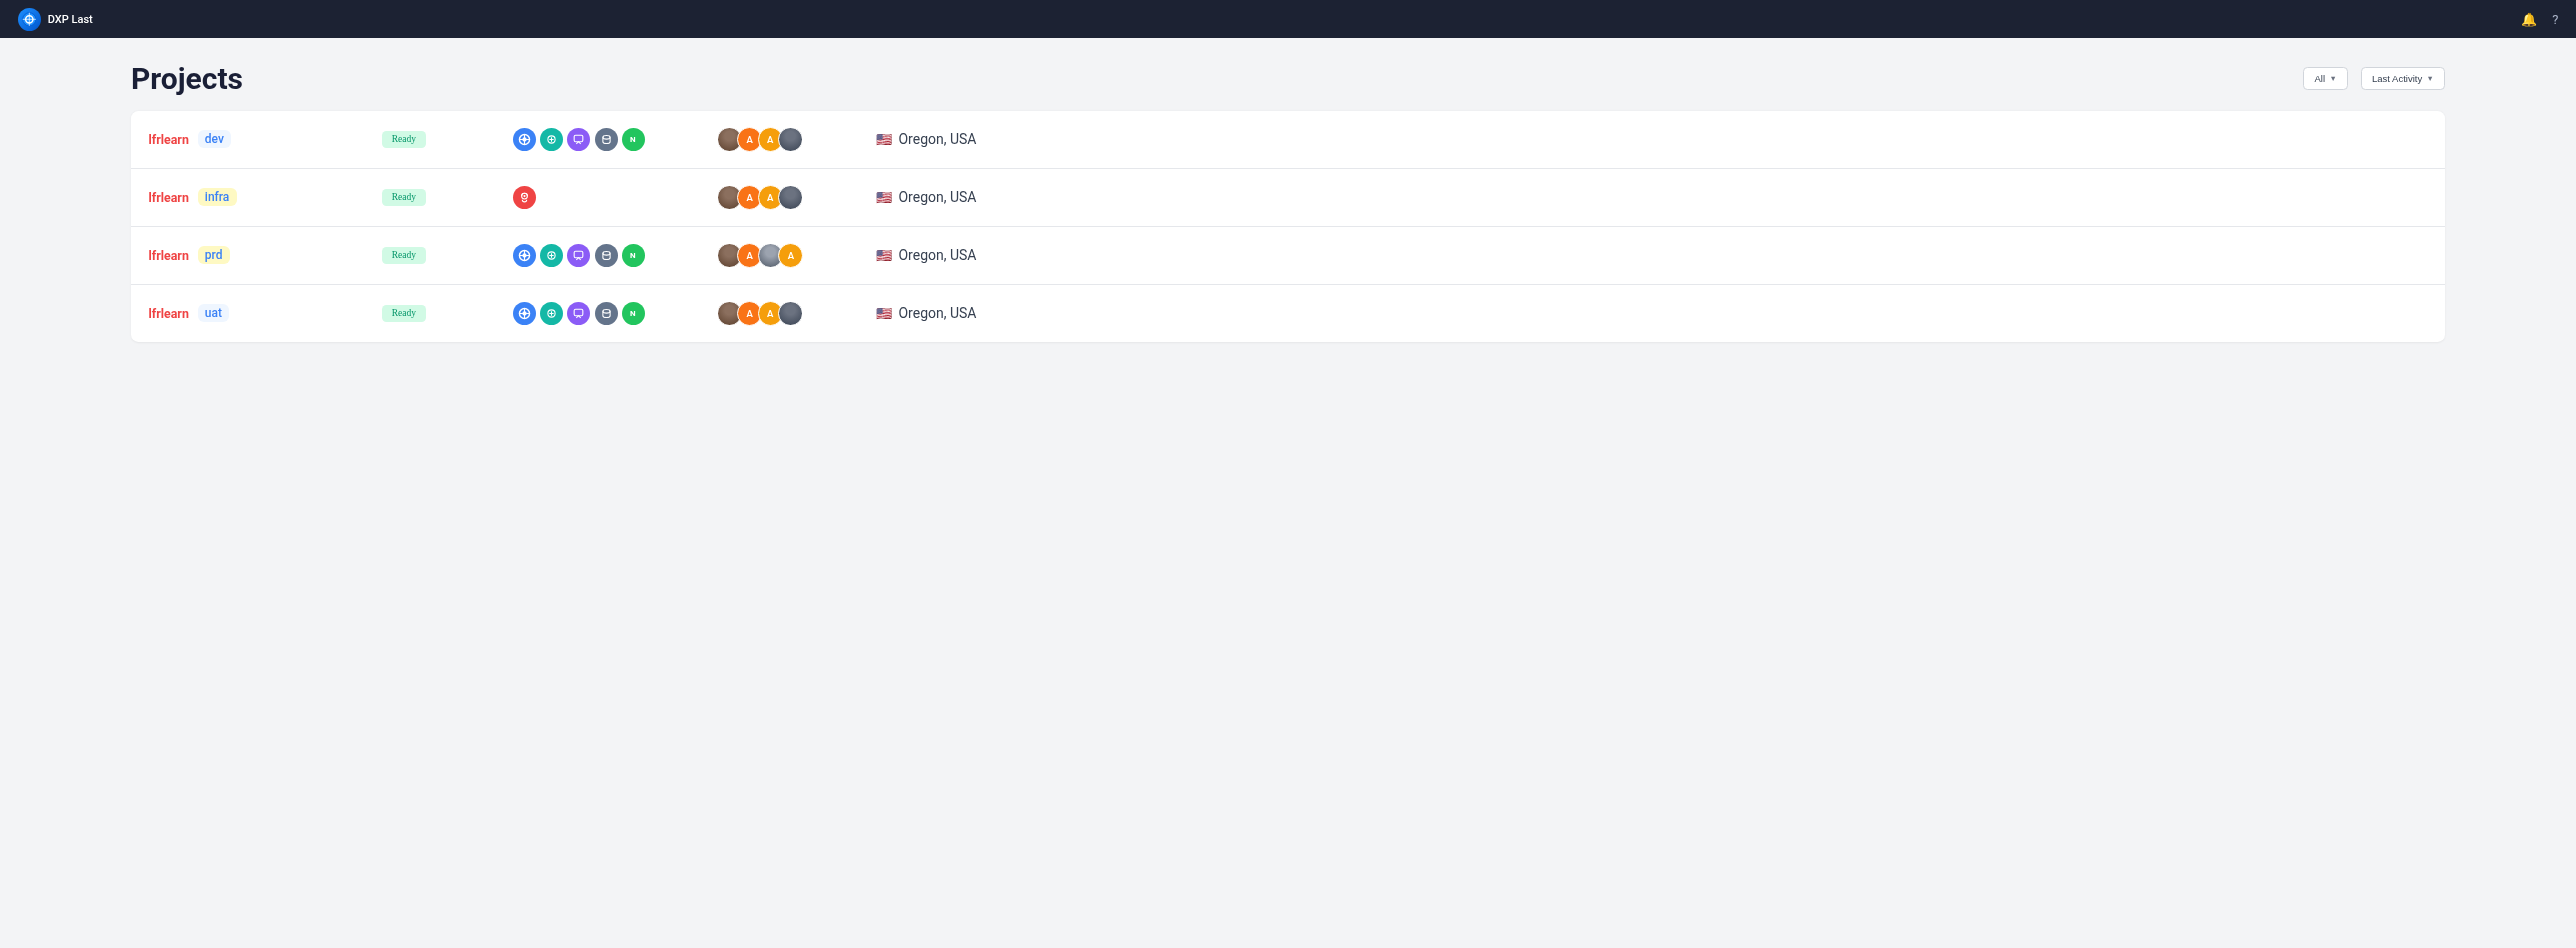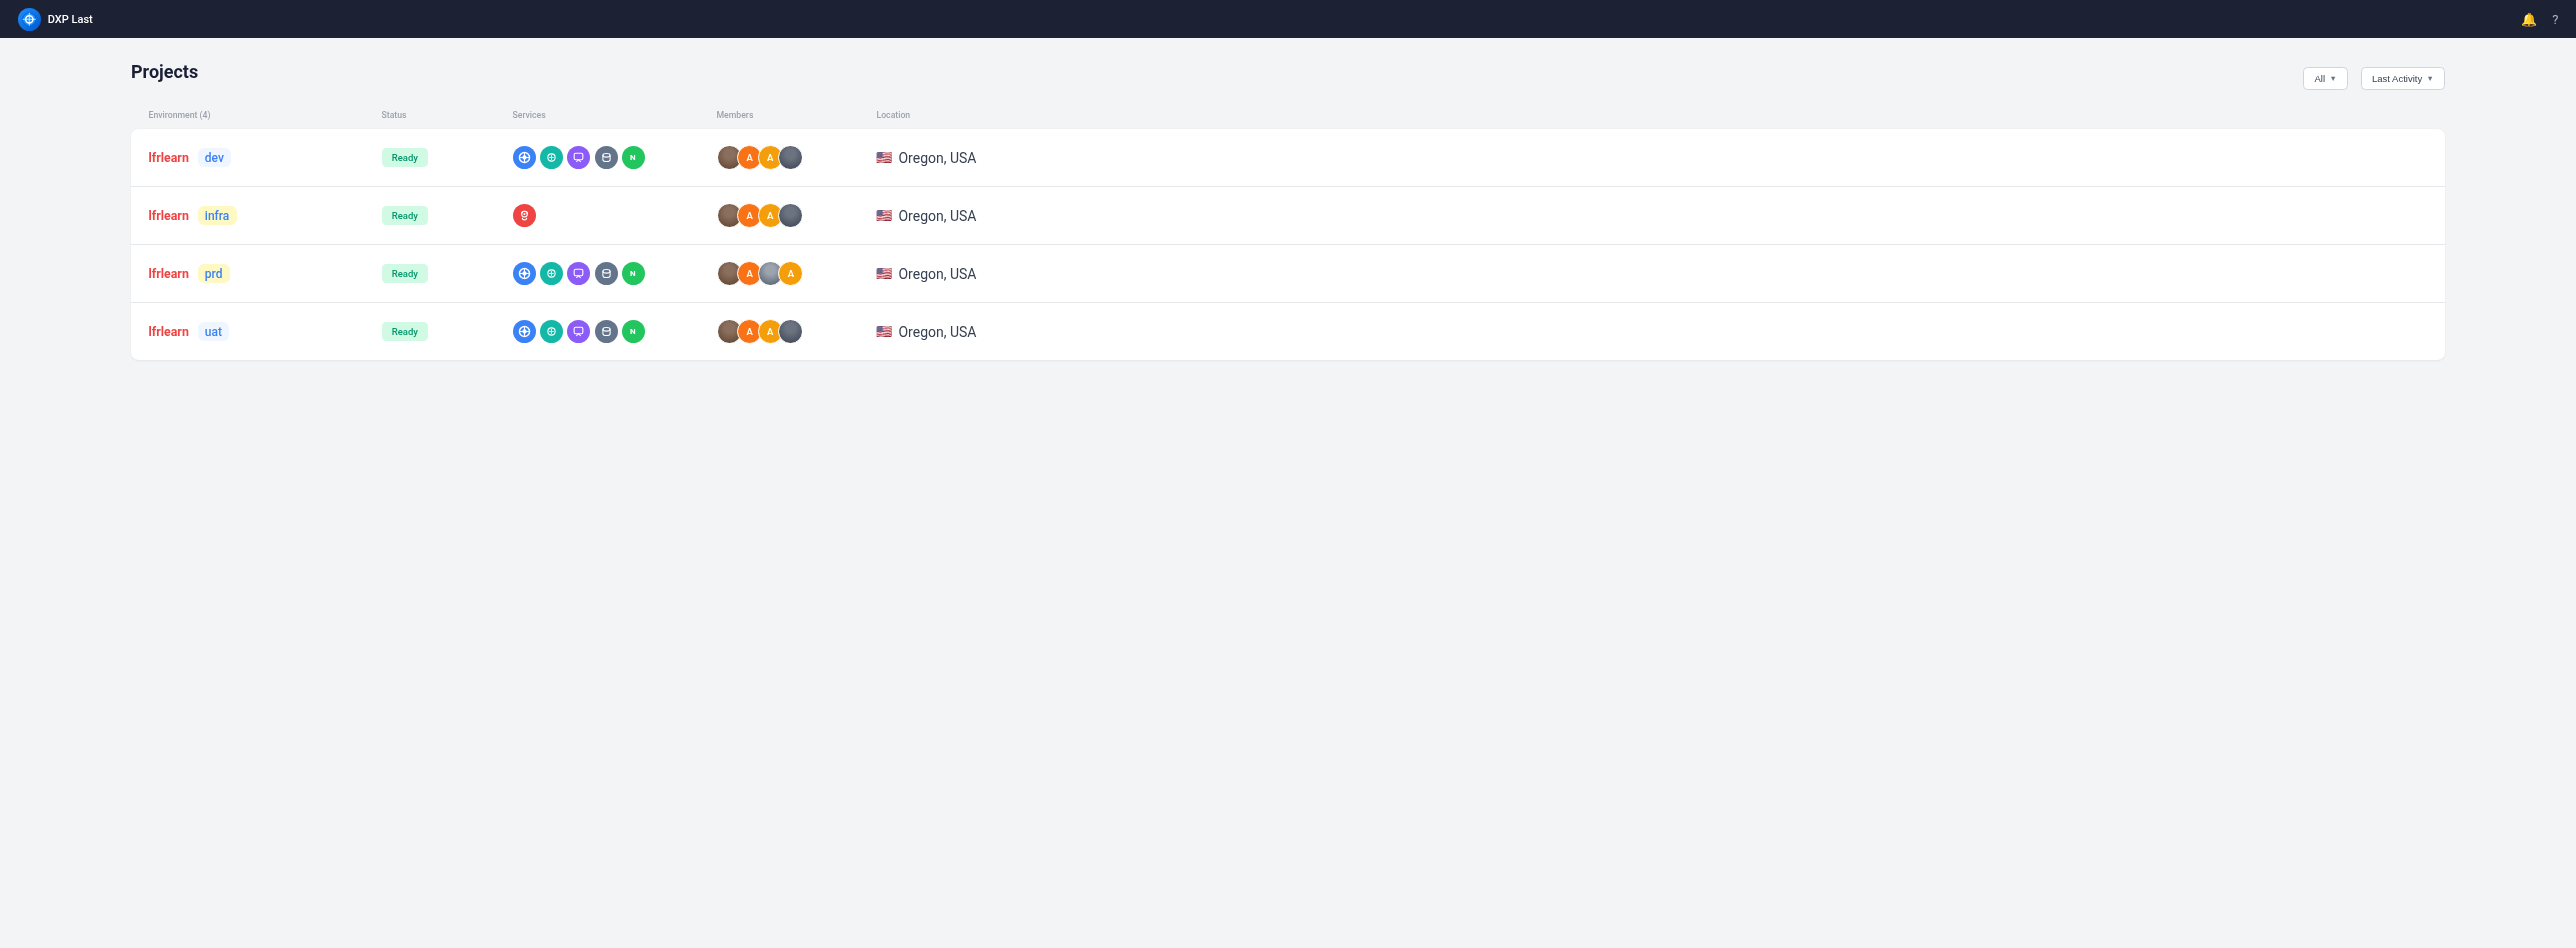--- a/index.html
+++ b/index.html
@@ -63,21 +63,21 @@
     }
 
     
     .page-header {
       display: flex;
       align-items: flex-start;
       justify-content: space-between;
       padding: 23px 0 14.6px 0;
     }
     .page-title {
-      font-size: 18px;
+      font-size: 30px;
       font-weight: 700;
       color: #1a1f36;
     }
     .header-controls {
       display: flex;
       gap: 13px;
       align-items: center;
       margin-top: 5.8px;
     }
     .filter-btn {
@@ -155,20 +155,21 @@
     
     .status-badge {
       display: inline-flex;
       align-items: center;
       padding: 3.6px 10.2px;
       border-radius: 4.4px;
       font-size: 9.5px;
       font-weight: 500;
       color: #059669;
       background: #d1fae5;
+      font-family: Liberation Serif, serif;
     }
 
     
     .services-cell {
       display: flex;
       align-items: center;
       gap: 4.4px;
     }
     .service-icon {
       width: 23px;
@@ -263,27 +264,20 @@
         <span>All</span>
         <span class="chevron-down">▼</span>
       </button>
       <button class="filter-btn">
         <span>Last Activity</span>
         <span class="chevron-down">▼</span>
       </button>
     </div>
   </div>
 
-  <div class="table-header">
-    <div class="table-header-cell">Environment (4)</div>
-    <div class="table-header-cell">Status</div>
-    <div class="table-header-cell">Services</div>
-    <div class="table-header-cell">Members</div>
-    <div class="table-header-cell">Location</div>
-  </div>
 
   <div class="project-card">
 
     <div class="project-row">
       <div class="project-name-cell">
         <span class="project-name">lfrlearn</span>
         <span class="env-tag dev">dev</span>
       </div>
       <div>
         <span class="status-badge">Ready</span>

